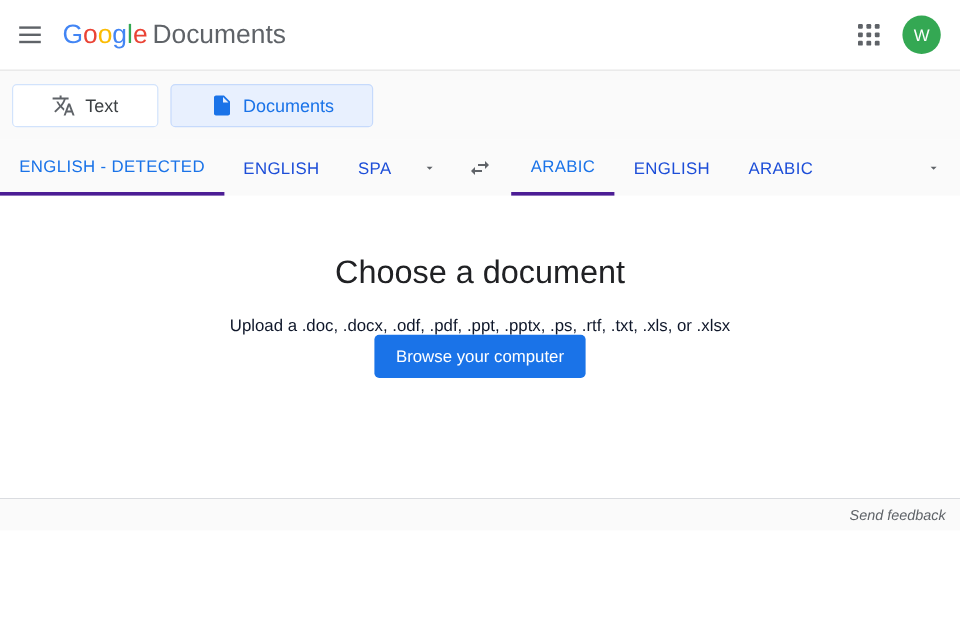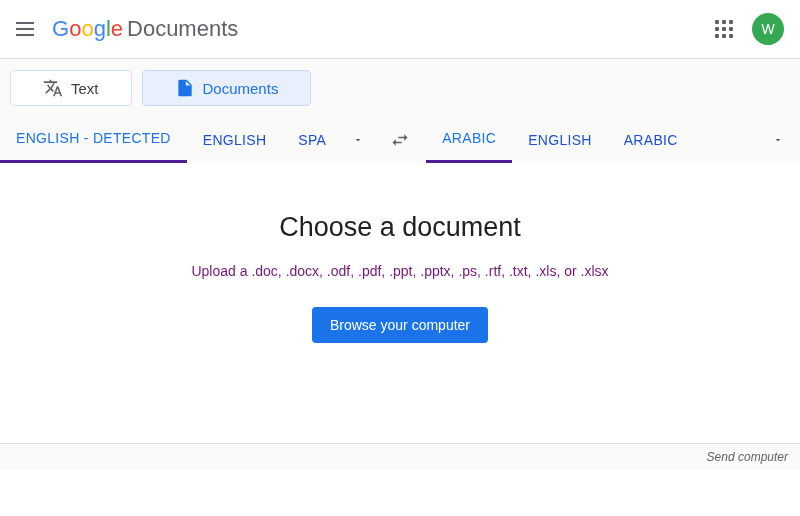--- a/index.html
+++ b/index.html
@@ -23,21 +23,21 @@
 .lang-bar { display:flex; align-items:center; height:48px; background:#fafafa; position:relative; border-bottom:1px solid #fff; }
 .lang-side { display:flex; align-items:center; height:100%; }
 .lang-tab { padding: 0 16px; height:100%; display:flex; align-items:center; font-size:14px; font-weight:500; color:#1d4ed8; cursor:pointer; letter-spacing: 0.3px; }
 .lang-tab.active { color:#1a73e8; border-bottom: 3px solid #4c1d95; }
 .lang-tab.partial { color:#1d4ed8; }
 .chev { padding: 0 10px; color:#5f6368; cursor:pointer; font-size: 16px; }
 .swap { padding: 0 16px; color:#5f6368; cursor:pointer; }
 .chev-right { margin-left:auto; padding: 0 16px; color:#5f6368; cursor:pointer; font-size:16px; }
 .main { background:#fff; text-align:center; padding: 48px 20px 100px; }
 .main-title { font-size: 27px; color:#202124; font-weight:400; margin-bottom:20px; }
-.main-sub { font-size: 14px; color:#701a75; margin-bottom:28px; }
+.main-sub { font-size: 14px; color:#0f172a; }
 .browse-btn { background:#1a73e8; color:#fff; border:none; border-radius:4px; padding: 10px 18px; font-size:14px; font-weight:500; cursor:pointer; }
 .divider { height:1px; background:#dadce0; margin: 0; }
 .feedback { text-align:right; padding: 6px 12px; font-size:12px; font-style:italic; color:#5f6368; background:#fafafa; }
 .feedback span { cursor:pointer; }
 svg { display:block; }
 </style>
 </head>
 <body>
 
 <div class="header">
@@ -123,14 +123,14 @@
 </div>
 
 <div class="main">
   <div class="main-title">Choose a document</div>
   <div class="main-sub">Upload a .doc, .docx, .odf, .pdf, .ppt, .pptx, .ps, .rtf, .txt, .xls, or .xlsx</div>
   <button class="browse-btn">Browse your computer</button>
 </div>
 
 <div class="divider"></div>
 <div class="feedback">
-  <span>Send computer</span>
+  <span>Send feedback</span>
 </div>
 
 </body></html>

